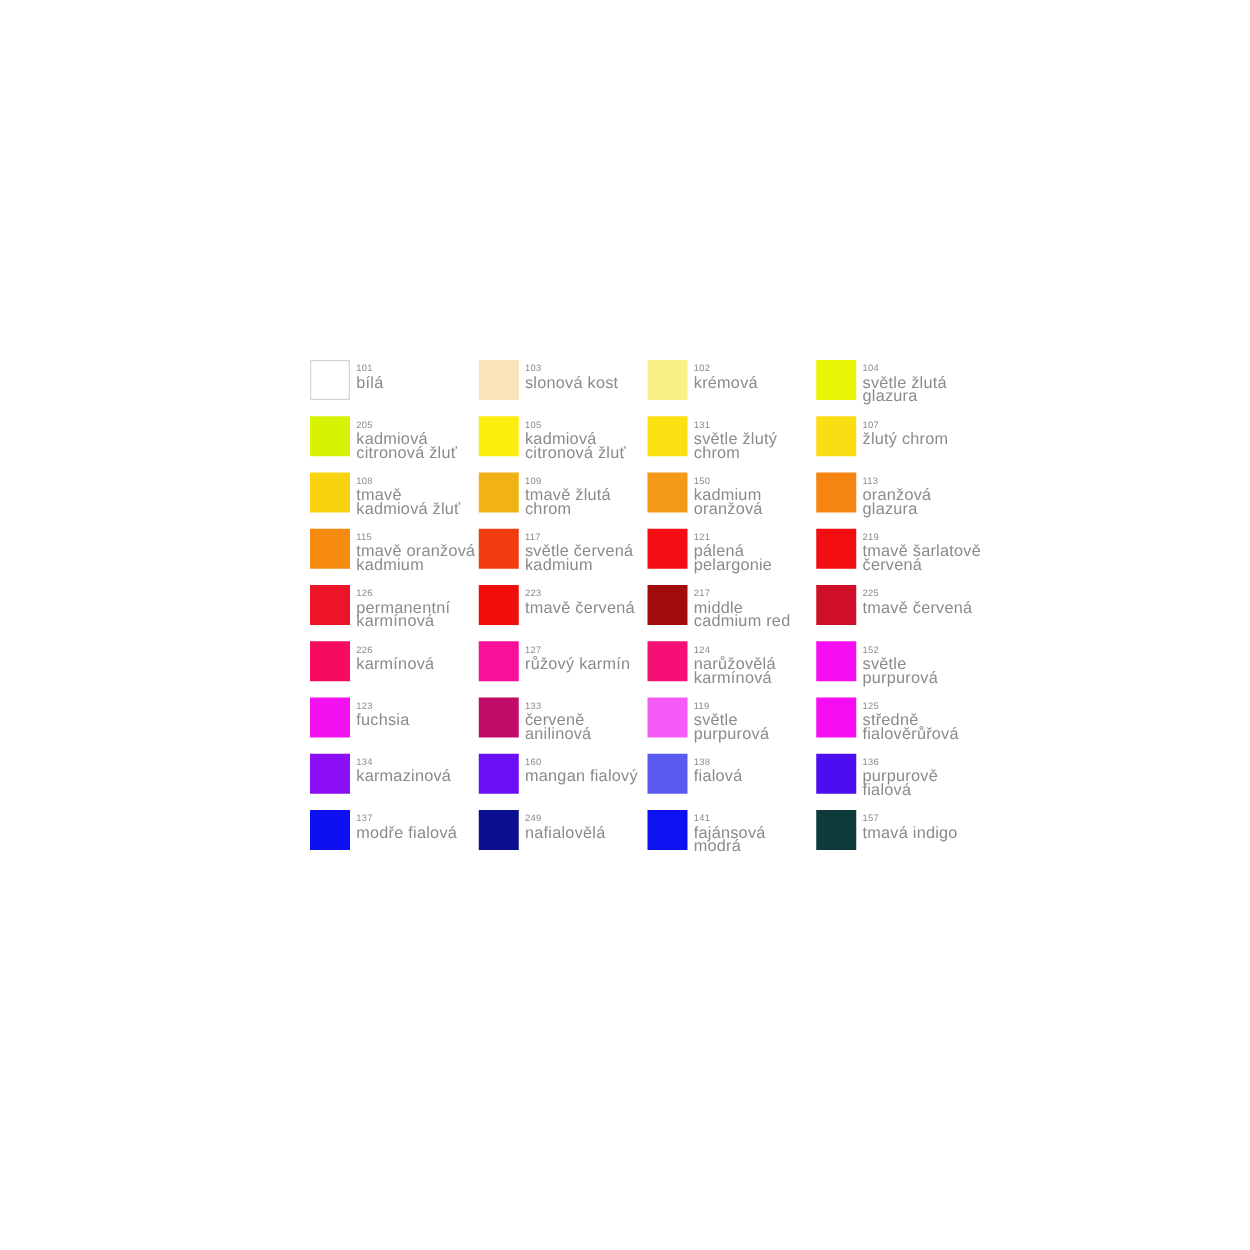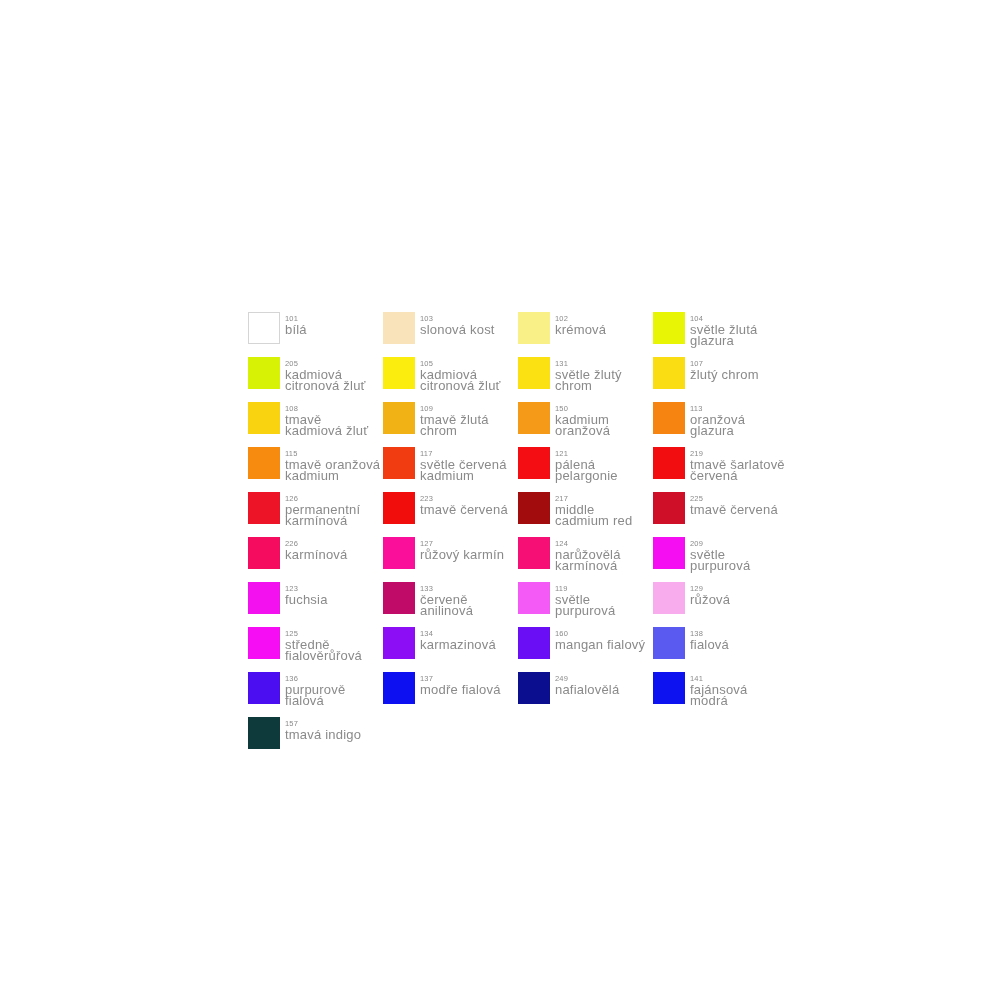--- a/index.html
+++ b/index.html
@@ -16,21 +16,20 @@
   #chart-root {
     position: absolute;
     left: 248px;
     top: 288px;
     width: 540px;
   }
   .swatch-grid {
     display: grid;
     grid-template-columns: repeat(4, 135px);
     grid-auto-rows: 45px;
-    margin-top: 24px;
   }
   .swatch-cell {
     display: flex;
     flex-direction: row;
     align-items: flex-start;
     gap: 5px;
   }
   .swatch-chip {
     width: 32px;
     height: 32px;
@@ -224,21 +223,21 @@
       <div class="swatch-cell">
         <div class="swatch-chip" style="background: rgb(246, 15, 117);"></div>
         <div class="swatch-text">
           <div class="swatch-code">124</div>
           <div class="swatch-name">narůžovělá karmínová</div>
         </div>
       </div>
       <div class="swatch-cell">
         <div class="swatch-chip" style="background: rgb(245, 14, 242);"></div>
         <div class="swatch-text">
-          <div class="swatch-code">209</div>
+          <div class="swatch-code">152</div>
           <div class="swatch-name">světle purpurová</div>
         </div>
       </div>
       <div class="swatch-cell">
         <div class="swatch-chip" style="background: rgb(243, 18, 239);"></div>
         <div class="swatch-text">
           <div class="swatch-code">123</div>
           <div class="swatch-name">fuchsia</div>
         </div>
       </div>
@@ -247,27 +246,20 @@
         <div class="swatch-text">
           <div class="swatch-code">133</div>
           <div class="swatch-name">červeně anilinová</div>
         </div>
       </div>
       <div class="swatch-cell">
         <div class="swatch-chip" style="background: rgb(244, 90, 245);"></div>
         <div class="swatch-text">
           <div class="swatch-code">119</div>
           <div class="swatch-name">světle purpurová</div>
-        </div>
-      </div>
-      <div class="swatch-cell">
-        <div class="swatch-chip" style="background: rgb(249, 172, 237);"></div>
-        <div class="swatch-text">
-          <div class="swatch-code">129</div>
-          <div class="swatch-name">růžová</div>
         </div>
       </div>
       <div class="swatch-cell">
         <div class="swatch-chip" style="background: rgb(246, 13, 244);"></div>
         <div class="swatch-text">
           <div class="swatch-code">125</div>
           <div class="swatch-name">středně fialověrůřová</div>
         </div>
       </div>
       <div class="swatch-cell">

